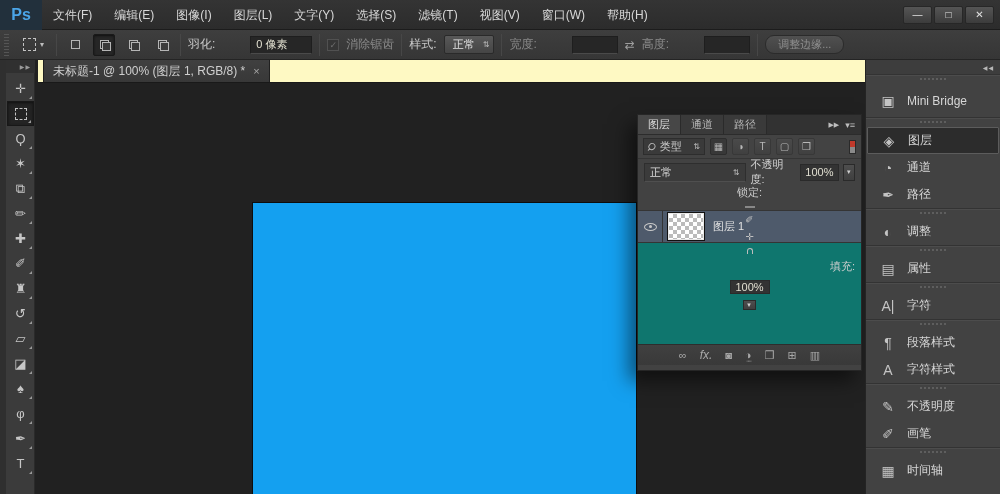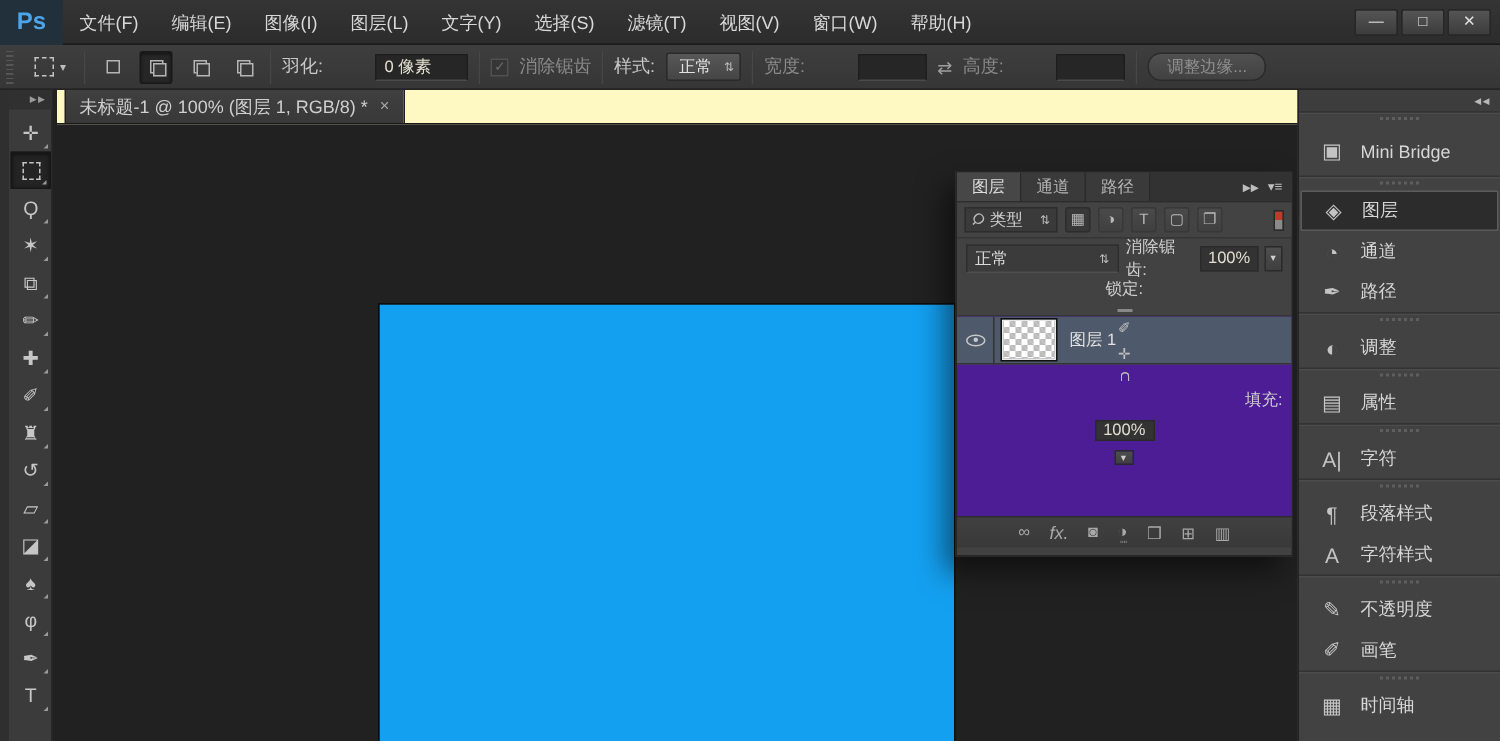--- a/index.html
+++ b/index.html
@@ -66,21 +66,21 @@
   .ud{font-size:8px;color:#bdbdbd;}
   .vbox{width:40px;height:17px;background:#333;border:1px solid #2a2a2a;display:flex;align-items:center;justify-content:center;color:#e0ded0;}
   .vbtn{width:13px;height:17px;background:linear-gradient(#4e4e4e,#3f3f3f);border:1px solid #2a2a2a;display:flex;align-items:center;justify-content:center;font-size:7px;color:#cfcfcf;margin-left:-1px;}
   .lp-lock{height:26px;display:flex;align-items:center;gap:6px;padding:0 6px;border-bottom:1px solid #353535;flex-direction:column;}
   .lkic{color:#c0c0c0;font-size:10px;width:14px;text-align:center;}
   .checker-s{display:inline-block;width:10px;height:10px;background:
       linear-gradient(45deg,#aaa 25%,transparent 25%,transparent 75%,#aaa 75%),
       linear-gradient(45deg,#aaa 25%,#666 25%,#666 75%,#aaa 75%);background-size:6px 6px;background-position:0 0,3px 3px;border:1px solid #888;}
   .lock{display:inline-block;width:9px;height:7px;background:#bdbdbd;border-radius:1px;position:relative;margin-top:5px;}
   .lock::before{content:"";position:absolute;left:1.5px;top:-5px;width:4px;height:5px;border:1.5px solid #bdbdbd;border-bottom:none;border-radius:3px 3px 0 0;}
-  .lp-list{height:133px;background:#4c1d95;overflow:hidden;}
+  .lp-list{height:133px;background:#0f766e;overflow:hidden;}
   .lrow{height:32px;display:flex;align-items:center;border-bottom:1px solid #343434;}
   .lrow.selected{background:#4e5a6b;}
   .eyebox{width:25px;height:32px;display:flex;align-items:center;justify-content:center;border-right:1px solid #333;}
   .eye{display:inline-block;width:13px;height:8px;border:1px solid #c8c8c8;border-radius:50%;position:relative;}
   .eye::after{content:"";position:absolute;left:4px;top:1.5px;width:3px;height:3px;border-radius:50%;background:#c8c8c8;}
   .thumbbox{width:46px;display:flex;align-items:center;justify-content:center;}
   .thumb{width:36px;height:27px;border:1px solid #1e1e1e;}
   .thumb.checker{background:
       linear-gradient(45deg,#bbb 25%,transparent 25%,transparent 75%,#bbb 75%),
       linear-gradient(45deg,#bbb 25%,#fff 25%,#fff 75%,#bbb 75%);background-size:8px 8px;background-position:0 0,4px 4px;border:1px solid #e8e8e8;outline:1px solid #111;}
@@ -226,21 +226,21 @@
       <span class="fic">T</span>
       <span class="fic">▢</span>
       <span class="fic">❐</span>
       <span class="ftoggle"></span>
     </div>
     <div class="lp-blend">
       <div class="lp-select">
         <span>正常</span>
         <span class="ud">⇅</span>
       </div>
-      <span>消除锯齿:</span>
+      <span>不透明度:</span>
       <div class="vbox">100%</div>
       <div class="vbtn">▾</div>
     </div>
     <div class="lp-lock">
       <span>锁定:</span>
       <span class="checker-s"></span>
       <span class="lkic">✐</span>
       <span class="lkic">✛</span>
       <span class="lock"></span>
       <span style="margin-left:auto;">填充:</span>

